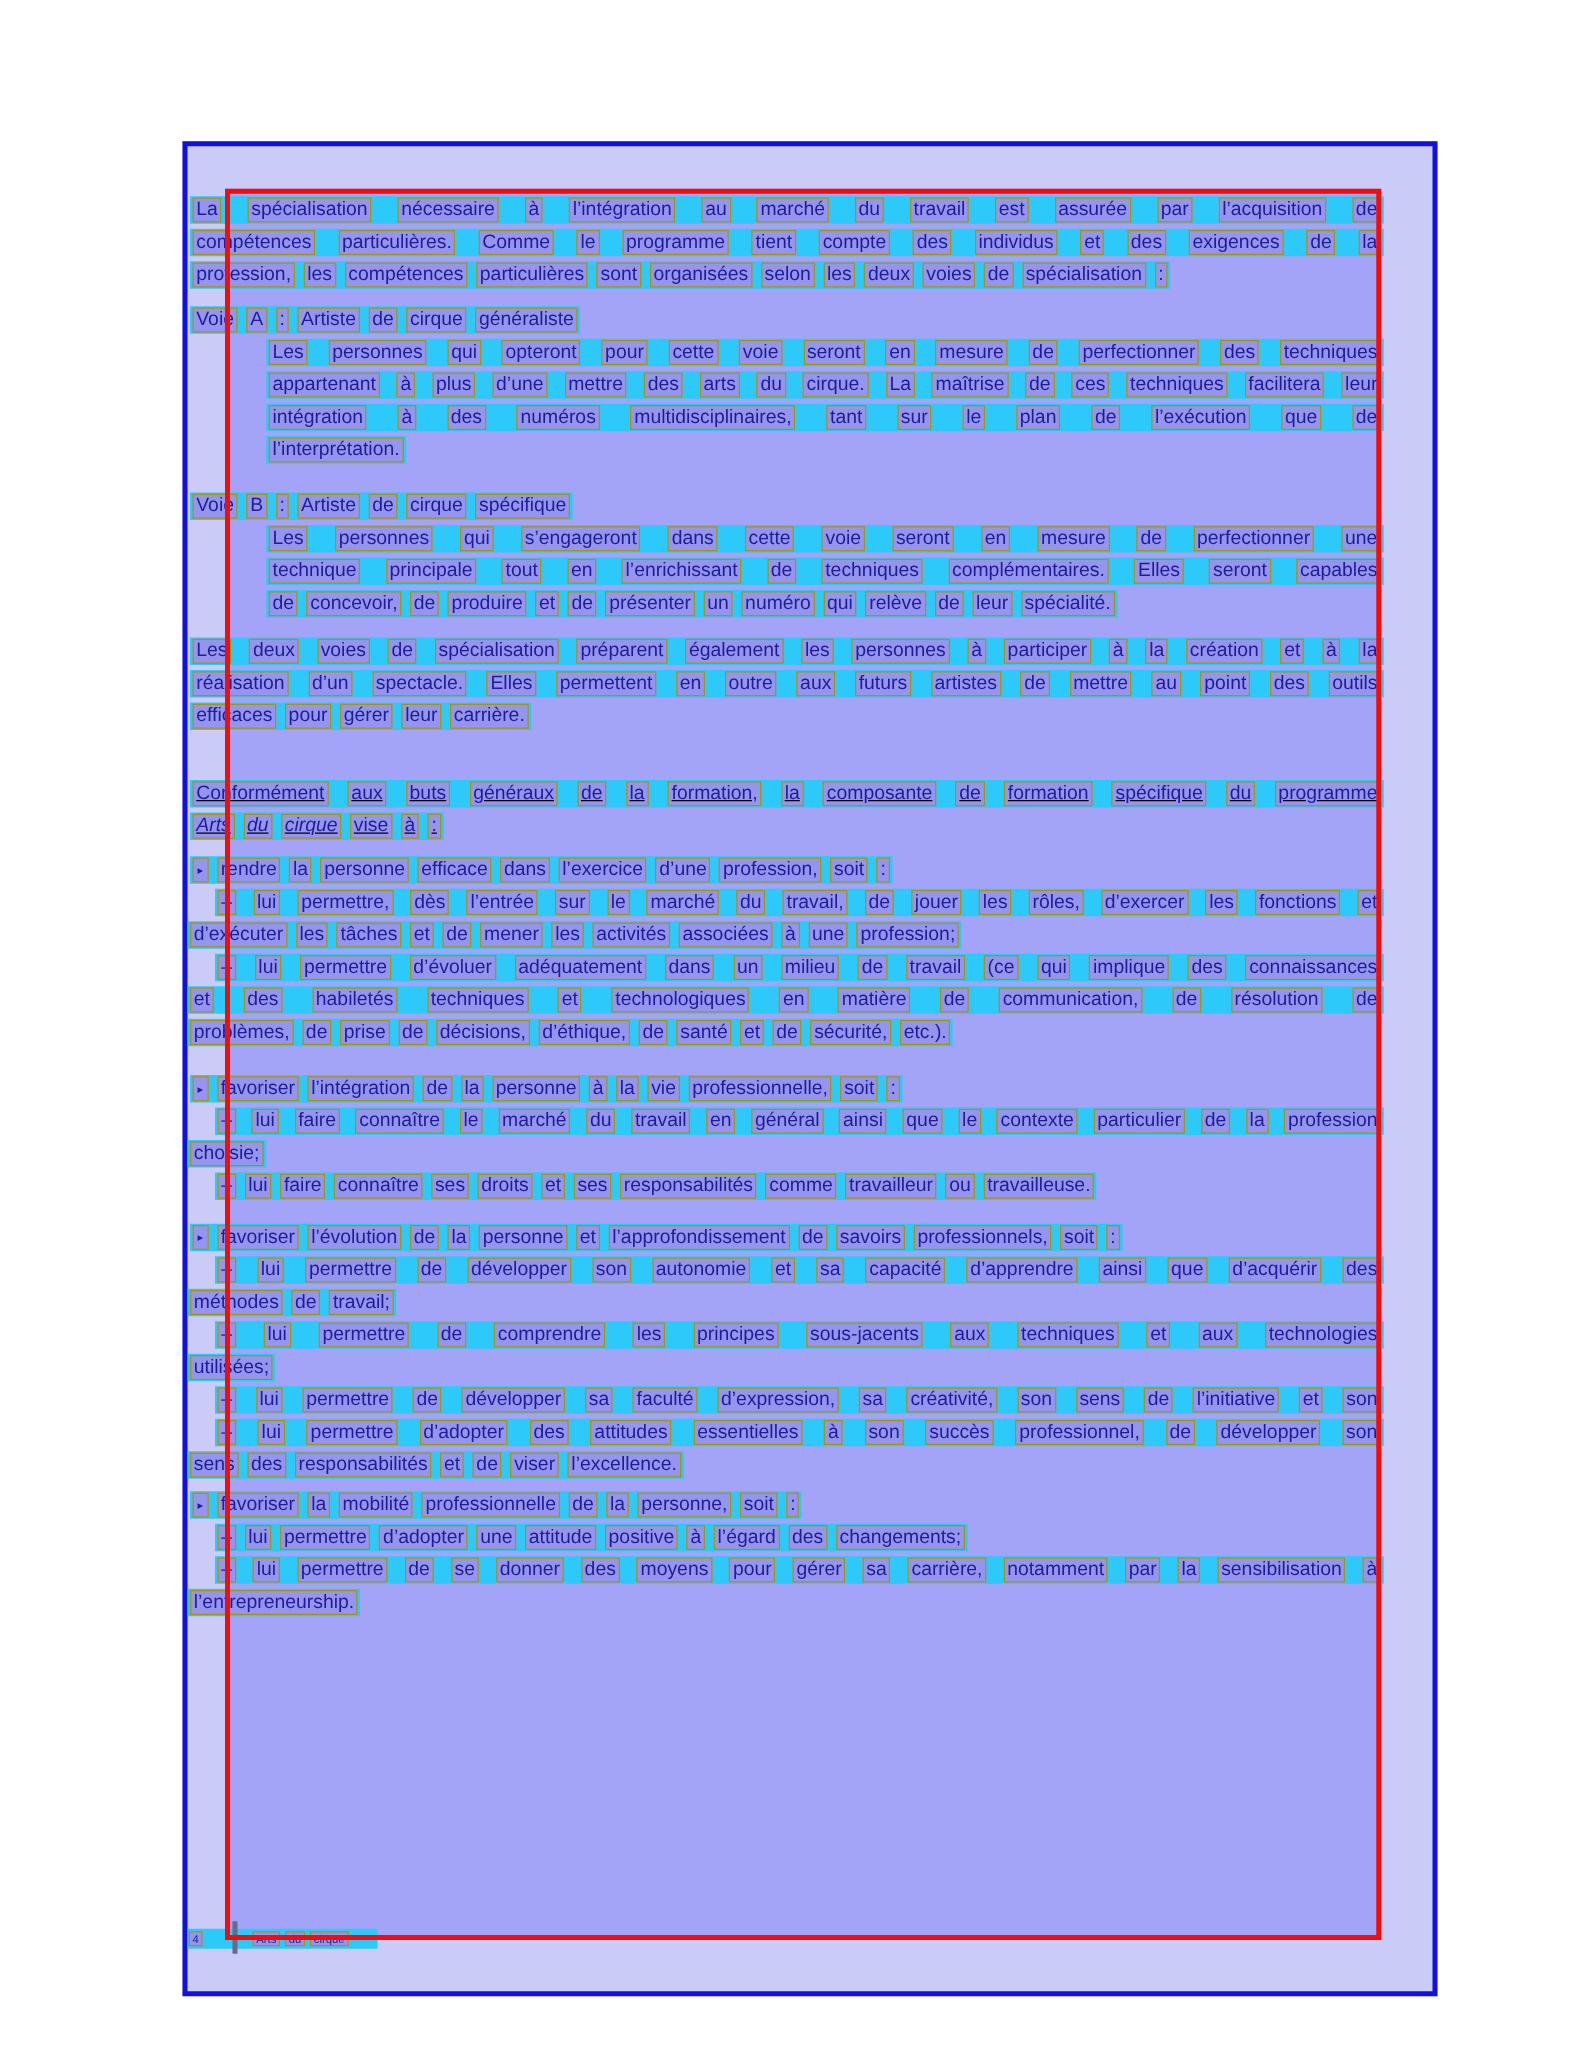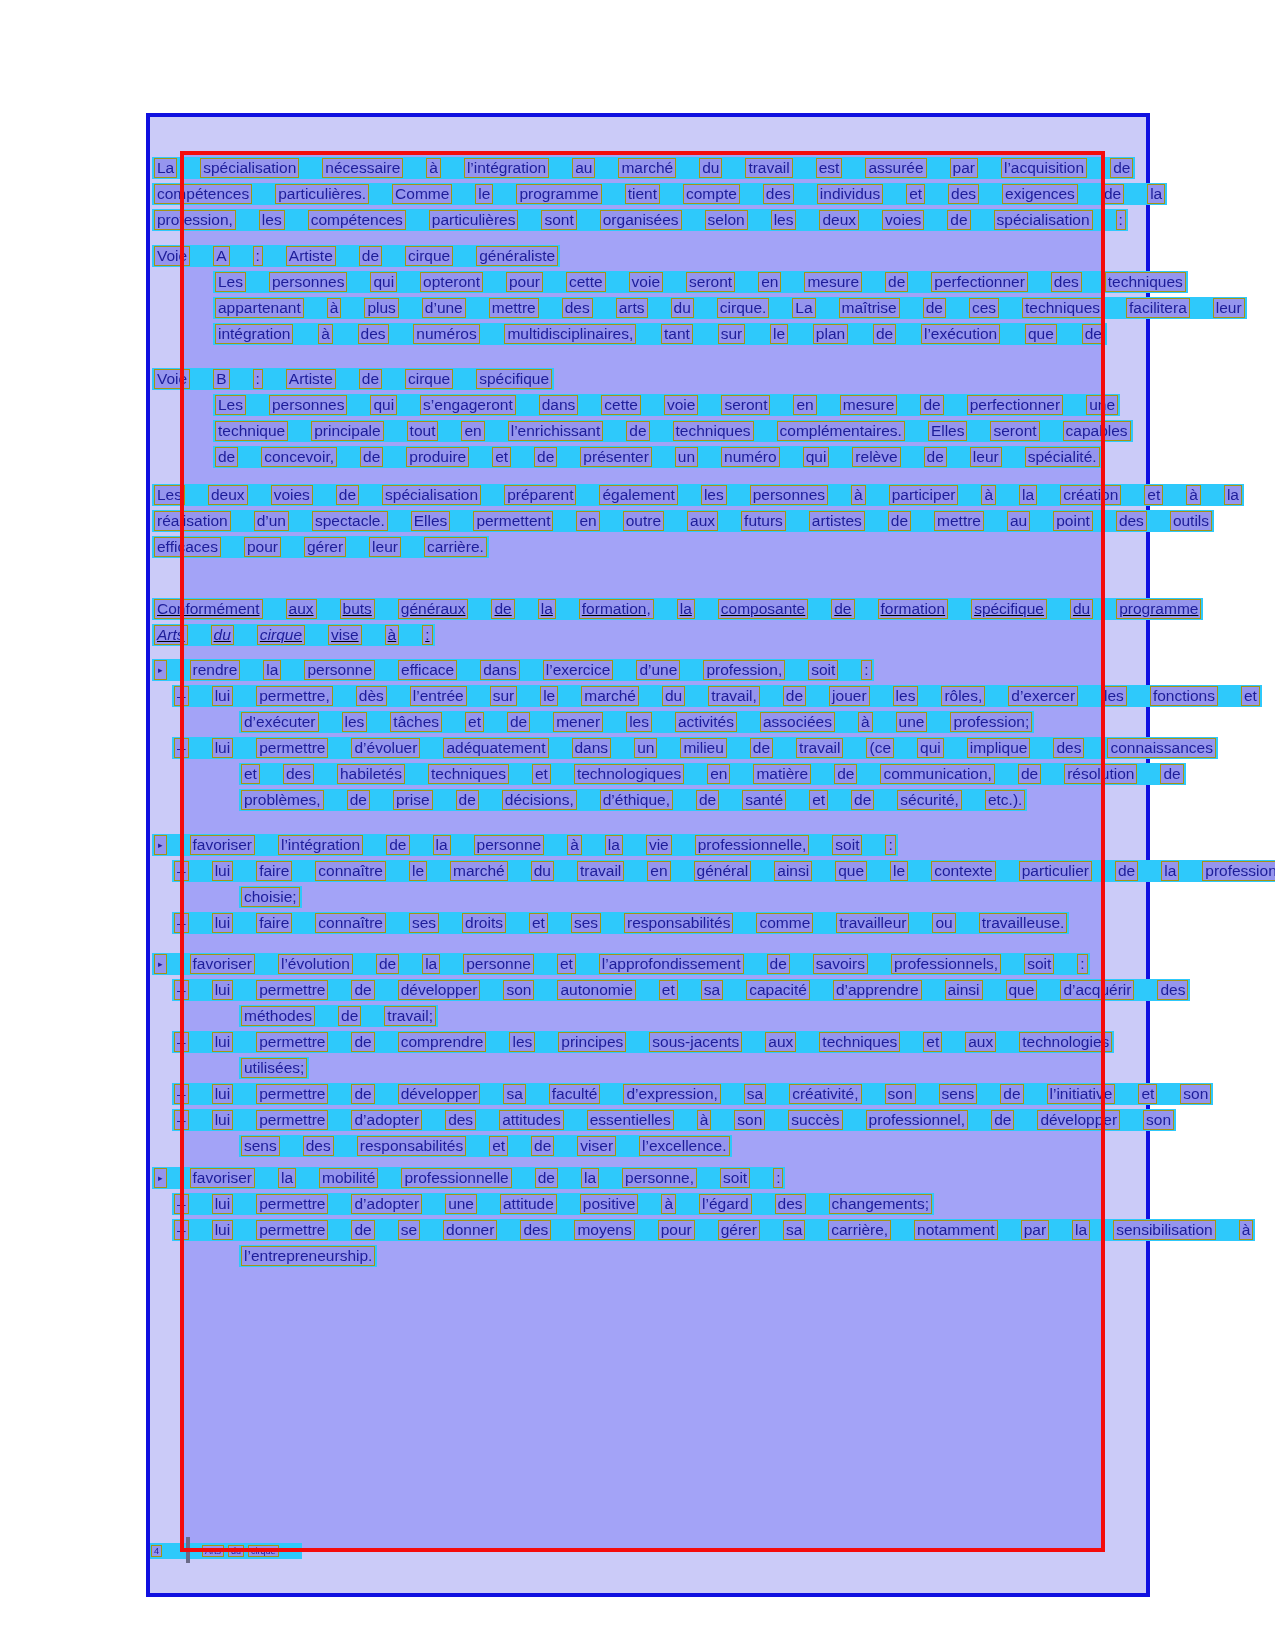--- a/index.html
+++ b/index.html
@@ -43,26 +43,26 @@
     position:absolute;left:0;top:40px;width:957px;
     z-index:2;
   }
   .block{margin:0;}
   .line-row{
     display:flex;
     margin-bottom:4px;
   }
   .ind0{padding-left:2px;}
   .ind1{padding-left:22px;}
-  .ind2{padding-left:45px;margin-left:44px;}
+  .ind2{}
   .ind3{padding-left:63px;}
   .line{
     display:flex;
     align-items:stretch;
-    column-gap:23px;
+    column-gap:7px;
     background:var(--line-bg);
     padding:1px 2px;
   }
   .line.j{
     flex:1;
     justify-content:space-between;
   }
   .word{
     display:inline-block;
     background:var(--word-bg);
@@ -224,20 +224,25 @@
             <span class="word">numéros</span>
             <span class="word">multidisciplinaires,</span>
             <span class="word">tant</span>
             <span class="word">sur</span>
             <span class="word">le</span>
             <span class="word">plan</span>
             <span class="word">de</span>
             <span class="word">l’exécution</span>
             <span class="word">que</span>
             <span class="word">de</span>
+          </div>
+        </div>
+        <div class="line-row ind3">
+          <div class="line">
+            <span class="word">l’interprétation.</span>
           </div>
         </div>
       </div>
       <div class="block" style="margin-top: 23px;">
         <div class="line-row ind0">
           <div class="line">
             <span class="word">Voie</span>
             <span class="word">B</span>
             <span class="word">:</span>
             <span class="word">Artiste</span>

